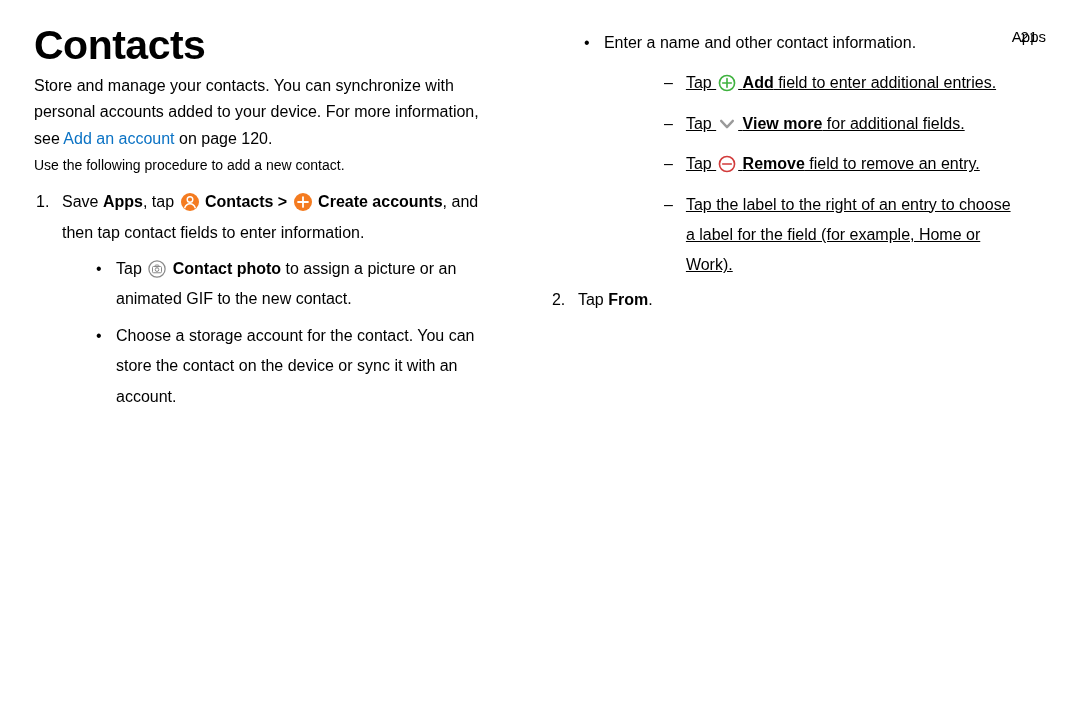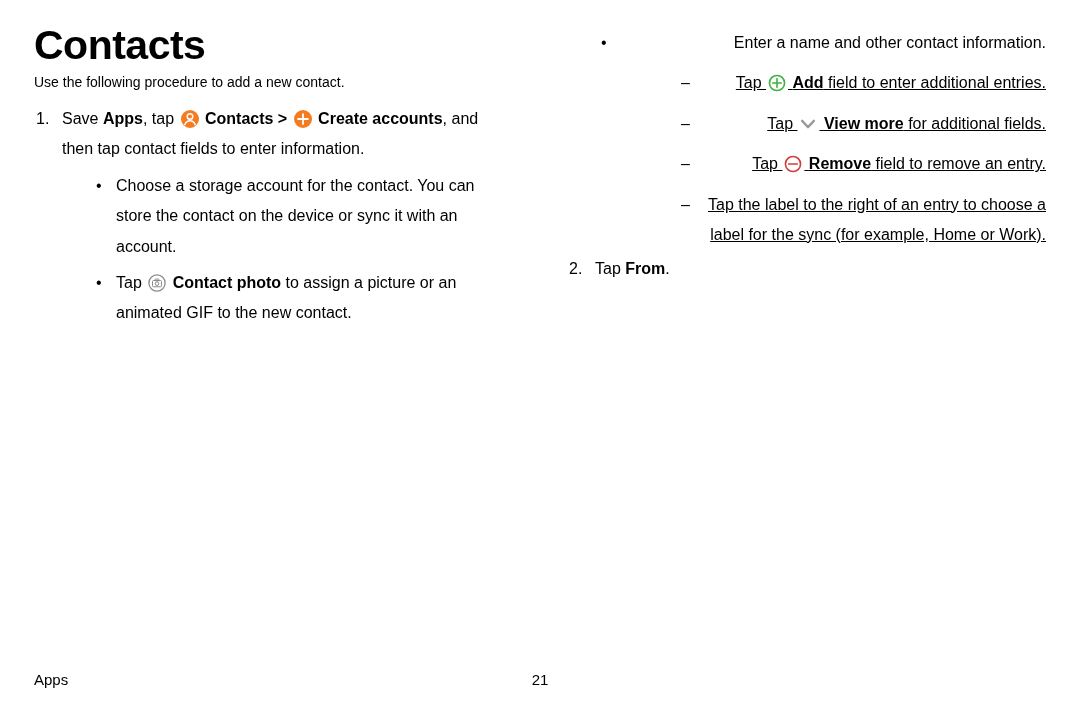--- a/index.html
+++ b/index.html
@@ -1,79 +1,82 @@
 <!DOCTYPE html>
 <html><head>
 <meta charset="utf-8">
 <style>
   html,body{margin:0;padding:0;width:1080px;height:720px;font-family:Verdana,Geneva,sans-serif;color:#000;background:#fff;}
-  .page{box-sizing:border-box;padding:22px 34px 14px 34px;display:flex;flex-direction:column;height:100%;}
+  .page{box-sizing:border-box;padding:22px 34px 8px 34px;display:flex;flex-direction:row;height:100%;}
   .cols{display:flex;gap:54px;flex:1;}
   .col{flex:1;min-width:0;}
   h1{font-family:Arial,Helvetica,sans-serif;font-weight:900;font-size:41px;letter-spacing:-0.5px;margin:0 0 2px 0;}
   h2{font-family:Arial,Helvetica,sans-serif;font-weight:900;font-size:24px;letter-spacing:-0.3px;margin:22px 0 2px 0;}
   p.intro{font-size:16px;line-height:1.65;margin:4px 0 0 0;}
   p.sub{font-size:14px;line-height:1.65;margin:2px 0 10px 0;}
   .link{color:#0a72c4;}
   ol{list-style:none;padding:0;margin:0;counter-reset:step;}
   ol>li{font-size:16px;line-height:1.9;margin:4px 0 0 0;padding-left:28px;position:relative;}
   ol>li::before{counter-increment:step;content:counter(step)".";position:absolute;left:2px;top:0;}
   ul.b1{list-style:none;padding:0;margin:6px 0 0 0;}
   ul.b1>li{font-size:16px;line-height:1.9;margin:6px 0 0 0;padding-left:54px;position:relative;}
   ul.b1>li::before{content:"•";position:absolute;left:34px;top:0;}
   ul.b2{list-style:none;padding:0;margin:6px 0 0 0;text-decoration:underline;}
   ul.b2>li{font-size:16px;line-height:1.9;margin:10px 0 0 0;padding-left:82px;position:relative;}
   ul.b2>li::before{content:"–";position:absolute;left:60px;top:0;}
-  .col2-top>li{padding-left:30px;text-align:right;}
+  .col2-top>li{padding-left:30px;}
   .col2-top>li::before{left:10px;}
   .col2-sub>li{padding-left:58px;}
   .col2-sub>li::before{left:36px;}
   ol.cont{counter-reset:step 1;}
   .b{font-weight:700;}
   .ico{display:inline-block;vertical-align:-4px;width:18px;height:18px;margin:0 2px;}
   .ico svg{display:block;}
   .footer{display:flex;justify-content:space-between;font-size:15px;padding:6px 0 18px 0;}
   .footer .pn{position:absolute;left:50%;transform:translateX(-50%);}
   .footer-wrap{position:relative;}
 </style>
 </head>
 <body>
 
 <div class="page">
   <div class="cols">
 
     <div class="col">
       <h1>Contacts</h1>
+      <p class="intro">
+        <span>Store and manage your contacts. You can synchronize with personal accounts added to your device. For more information, see </span><span class="link">Add an account</span><span> on page 120.</span>
+      </p>
 
       <p class="sub">Use the following procedure to add a new contact.</p>
 
       <ol>
         <li>
           <span>Save </span><span class="b">Apps</span><span>, tap </span><span class="ico"><svg viewBox="0 0 20 20">
                 <circle cx="10" cy="10" r="10" fill="#f47b20"></circle>
                 <circle cx="10" cy="7.2" r="3.1" fill="none" stroke="#fff" stroke-width="1.6"></circle>
                 <path d="M4.2 16.5c1-3 3.3-4.6 5.8-4.6s4.8 1.6 5.8 4.6" fill="none" stroke="#fff" stroke-width="1.6" stroke-linecap="round"></path>
               </svg></span>
           <span class="b">Contacts</span><span class="b"> &gt; </span><span class="ico"><svg viewBox="0 0 20 20">
                 <circle cx="10" cy="10" r="10" fill="#f47b20"></circle>
                 <path d="M10 4.5v11M4.5 10h11" stroke="#fff" stroke-width="2" stroke-linecap="round"></path>
               </svg></span>
           <span class="b">Create accounts</span><span>, and then tap contact fields to enter information.</span>
 
           <ul class="b1">
-            <li>Choose a storage account for the contact. You can store the contact on the device or sync it with an account.</li>
             <li>
               <span>Tap </span><span class="ico"><svg viewBox="0 0 20 20">
                     <circle cx="10" cy="10" r="9" fill="none" stroke="#8a8a8a" stroke-width="1.4"></circle>
                     <rect x="5" y="7.2" width="10" height="7" rx="1.2" fill="none" stroke="#8a8a8a" stroke-width="1.1"></rect>
                     <rect x="8" y="5.6" width="4" height="2" rx="0.7" fill="none" stroke="#8a8a8a" stroke-width="1.1"></rect>
                     <circle cx="10" cy="10.7" r="2" fill="none" stroke="#8a8a8a" stroke-width="1.1"></circle>
                   </svg></span>
               <span class="b">Contact photo</span><span> to assign a picture or an animated GIF to the new contact.</span>
             </li>
+            <li>Choose a storage account for the contact. You can store the contact on the device or sync it with an account.</li>
           </ul>
         </li>
       </ol>
     </div>
 
     <div class="col">
       <ul class="b1 col2-top">
         <li>
           <span>Enter a name and other contact information.</span>
           <ul class="b2 col2-sub">
@@ -90,21 +93,21 @@
                   </svg></span>
               <span class="b">View more</span><span> for additional fields.</span>
             </li>
             <li>
               <span>Tap </span><span class="ico"><svg viewBox="0 0 20 20">
                     <circle cx="10" cy="10" r="8.4" fill="none" stroke="#d23b3b" stroke-width="1.8"></circle>
                     <path d="M5.2 10h9.6" stroke="#d23b3b" stroke-width="1.8" stroke-linecap="round"></path>
                   </svg></span>
               <span class="b">Remove</span><span> field to remove an entry.</span>
             </li>
-            <li>Tap the label to the right of an entry to choose a label for the sync (for example, Home or Work).</li>
+            <li>Tap the label to the right of an entry to choose a label for the field (for example, Home or Work).</li>
           </ul>
         </li>
       </ul>
 
       <ol class="cont">
         <li>
           <span>Tap </span><span class="b">From</span><span>.</span>
         </li>
       </ol>
     </div>

